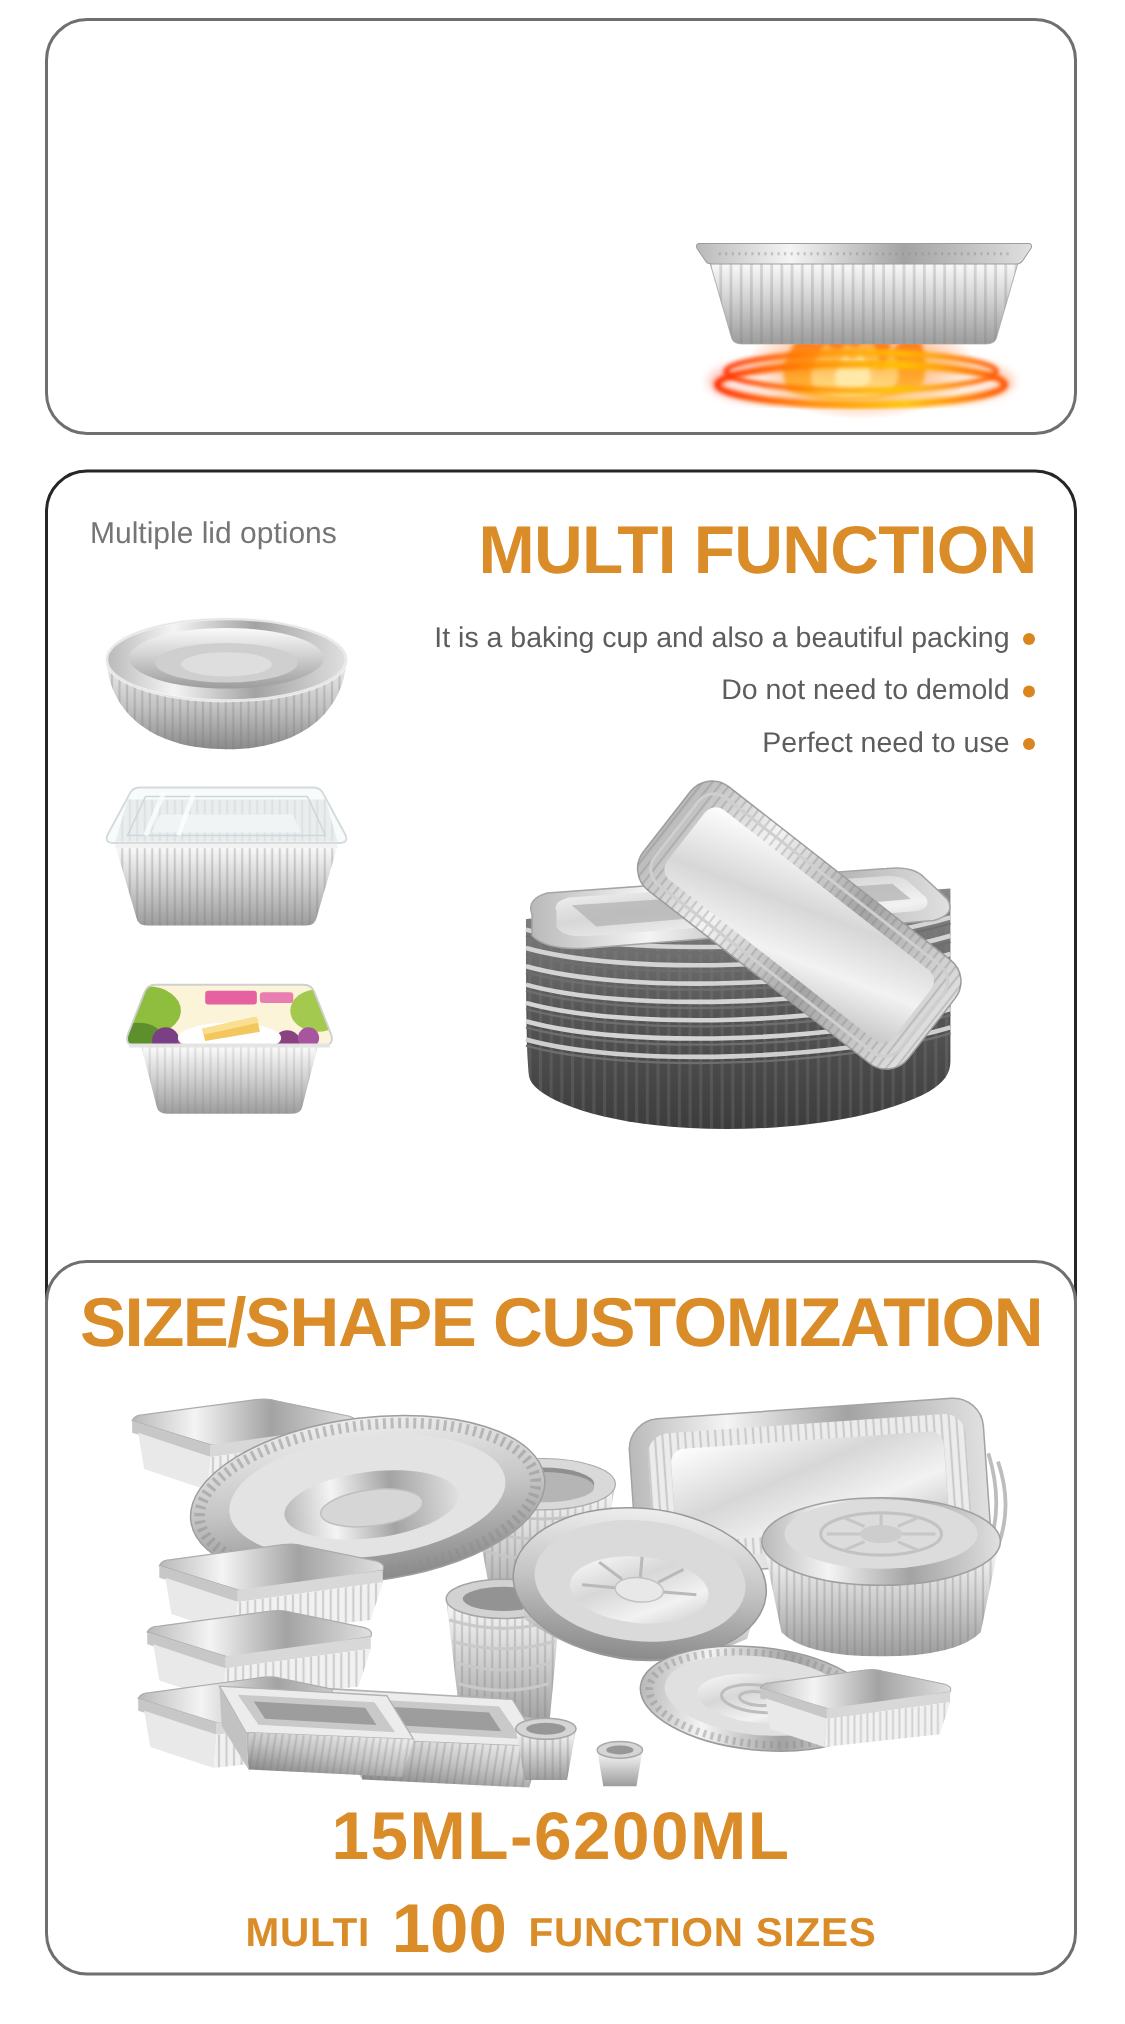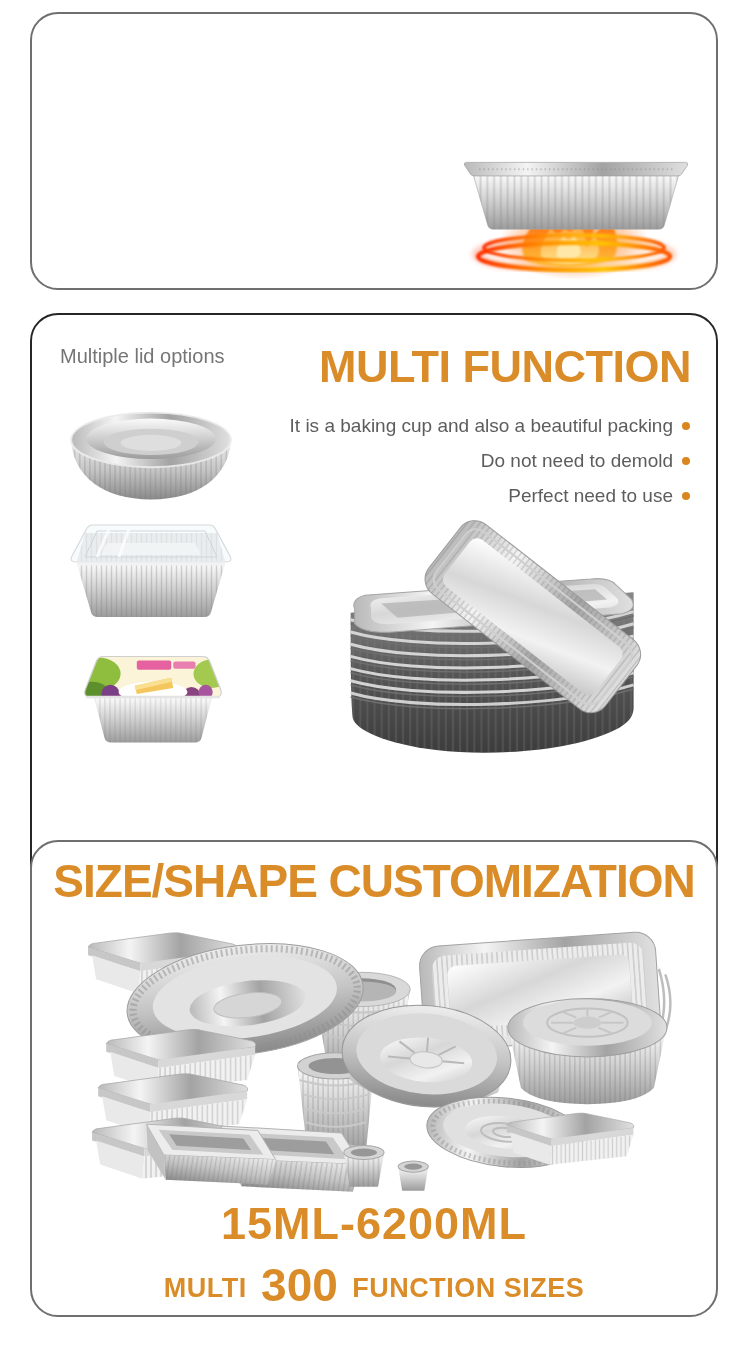--- a/index.html
+++ b/index.html
@@ -336,17 +336,17 @@
         <ellipse cx="337" cy="238" rx="15" ry="5.5" fill="#d5d5d5" stroke="#a8a8a8"></ellipse>
         <ellipse cx="337" cy="238" rx="9" ry="3" fill="#979797"></ellipse>
       </g>
 
       <use href="#lidbox" transform="translate(418,180) scale(.85)"></use>
     </svg>
 
     <div class="size-range">15ML-6200ML</div>
     <div class="over-line">
       <span class="sm">MULTI</span>
-      <span class="lg">300</span>
+      <span class="lg">100</span>
       <span class="sm">FUNCTION SIZES</span>
     </div>
   </section>
 </div>
 
 </body></html>

